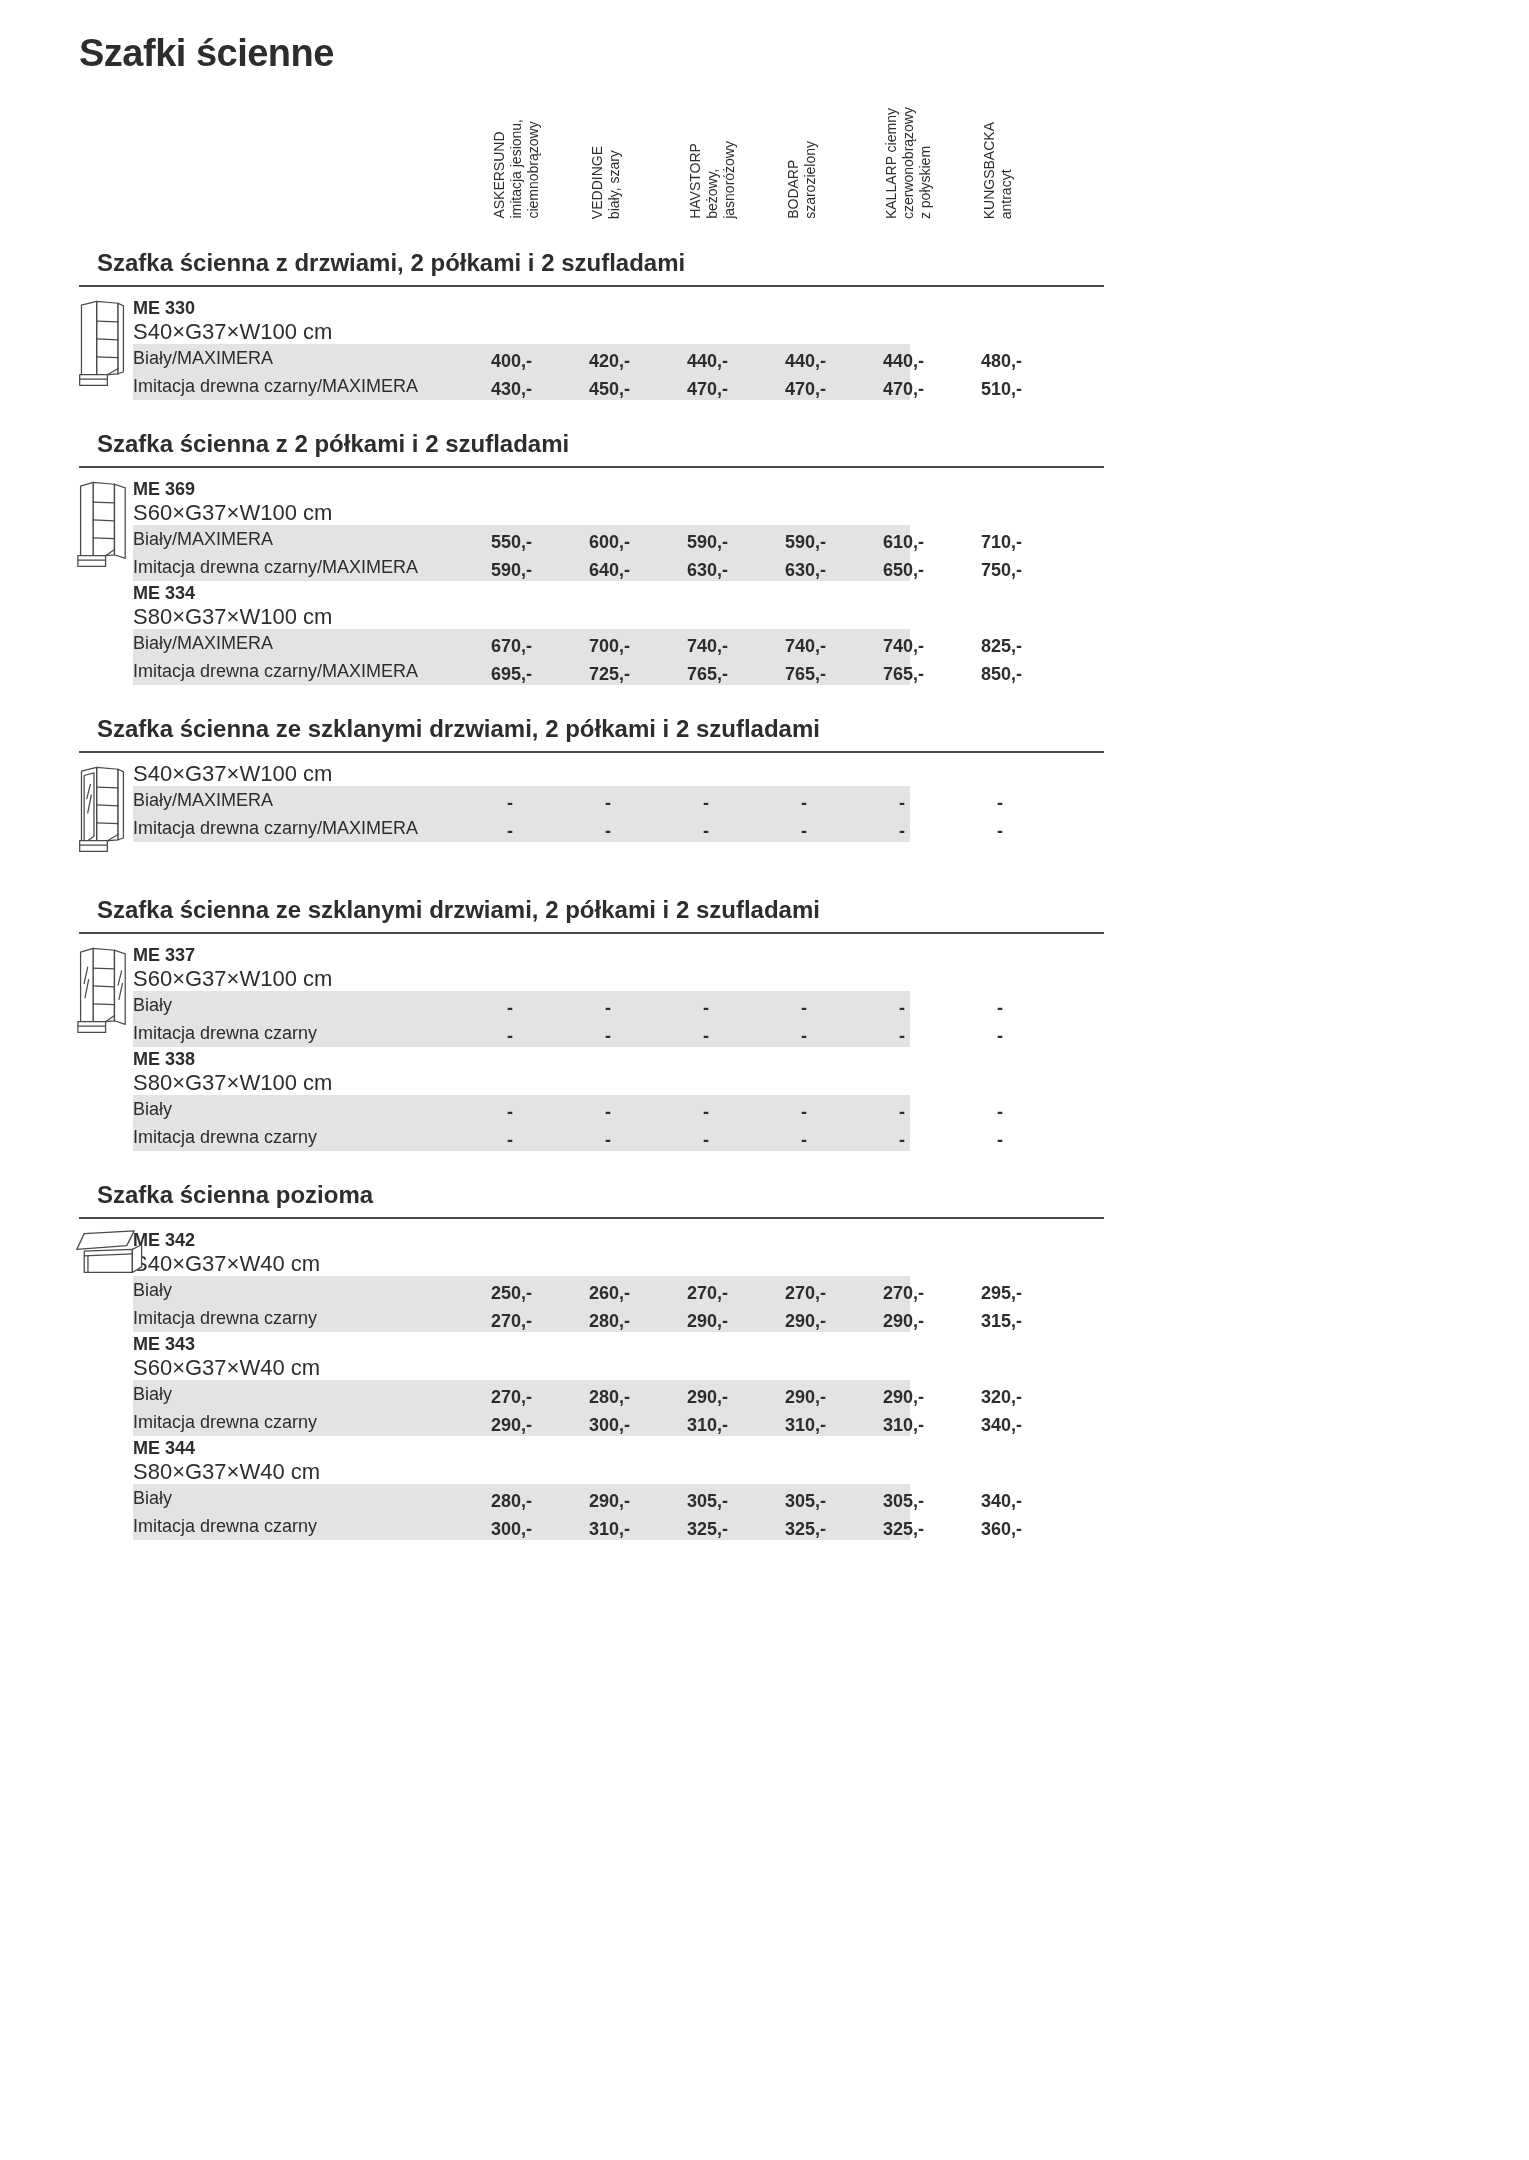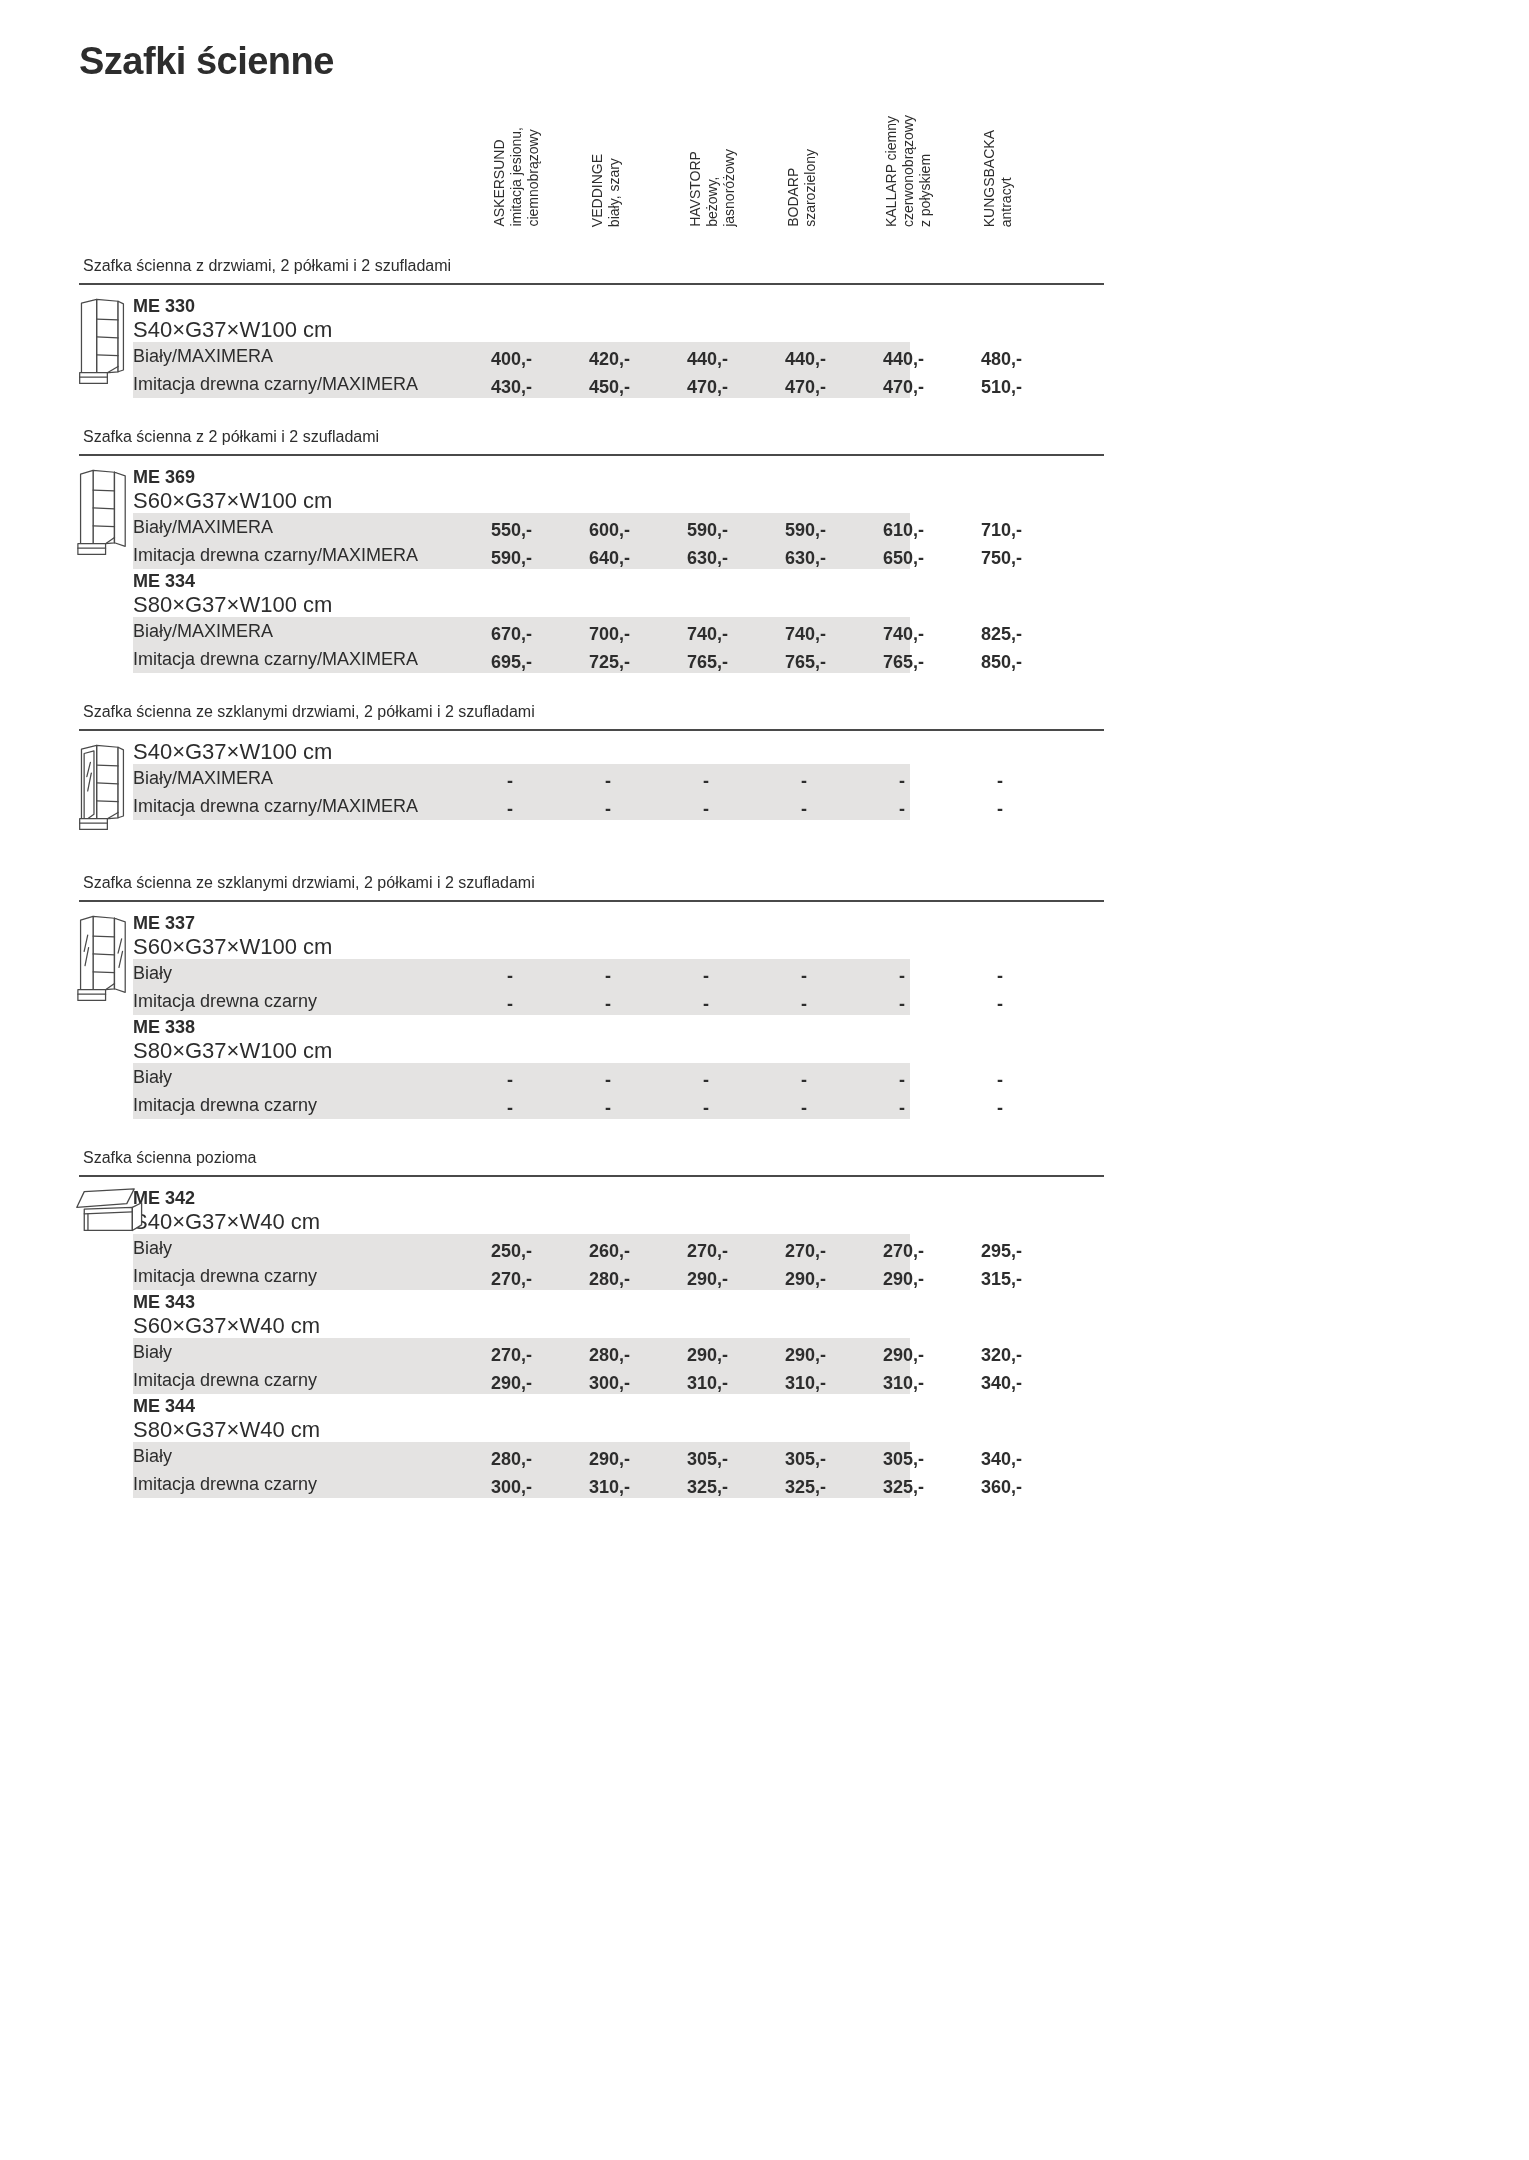--- a/index.html
+++ b/index.html
@@ -16,21 +16,21 @@
   .page{
     position:relative;
     width:1529px;height:2160px;
     background:#fff;
     overflow:hidden;
   }
   .content{
     position:absolute;left:79px;top:0;width:1025px;
   }
   .page-title{
-    margin:0;padding-top:40px;
+    margin:0;padding-top:32px;
     font-size:38px;font-weight:bold;letter-spacing:-0.5px;
     color:var(--text);
   }
   
   .col-headers{
     position:relative;height:134px;margin-left:54px;margin-top:10px;
   }
   .col-head{
     position:absolute;bottom:0;
     writing-mode:vertical-rl;transform:rotate(180deg);
@@ -40,22 +40,22 @@
   .col-head:nth-child(1){left:358px;}
   .col-head:nth-child(2){left:456px;}
   .col-head:nth-child(3){left:554px;}
   .col-head:nth-child(4){left:652px;}
   .col-head:nth-child(5){left:750px;}
   .col-head:nth-child(6){left:848px;}
 
   .section{margin-top:30px;}
   .section:first-of-type{margin-top:6px;}
   .section-heading{
-    margin:0 0 8px 4px;
-    font-size:16px;font-weight:normal;color:var(--text);
+    margin:0 0 8px 18px;
+    font-size:24px;font-weight:bold;color:var(--text);
   }
   .rule{height:2px;background:var(--rule);}
   .section-body{
     position:relative;margin-left:54px;padding-top:9px;min-height:104px;
   }
   .illus{
     position:absolute;top:10px;left:-56px;width:50px;height:auto;
   }
   .illus.wide{left:-58px;width:74px;}
   .product-name{font-size:18px;font-weight:bold;line-height:24px;}

